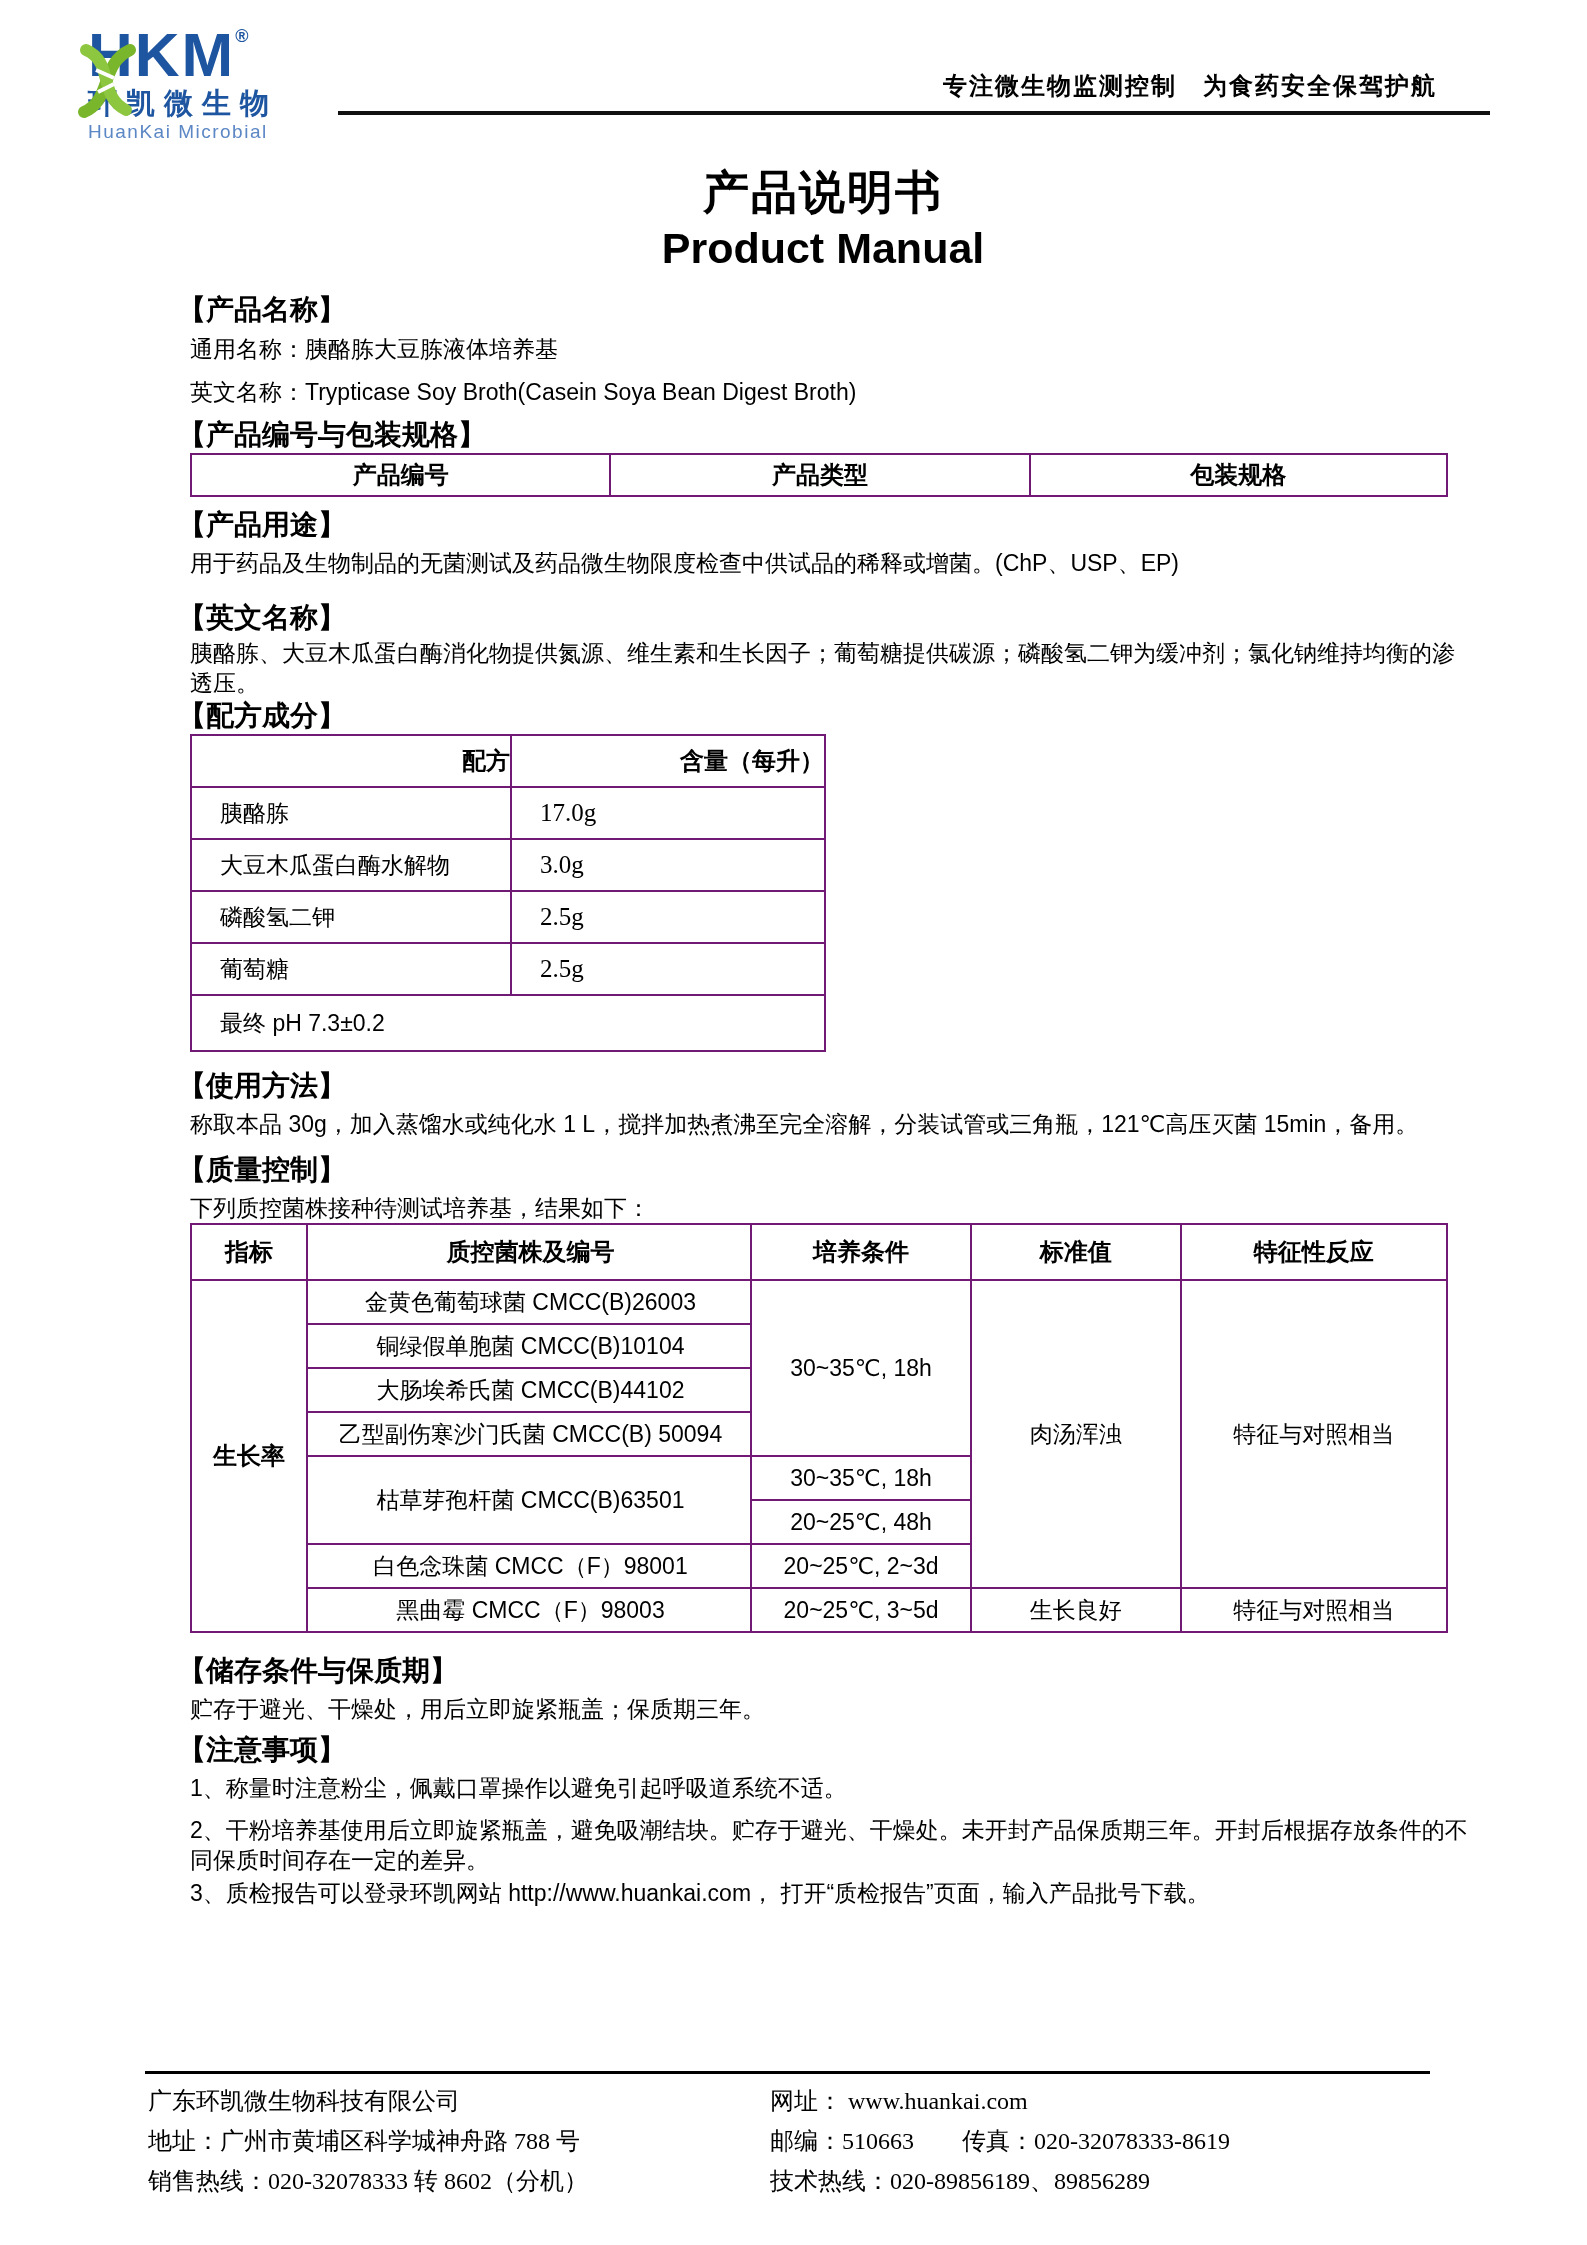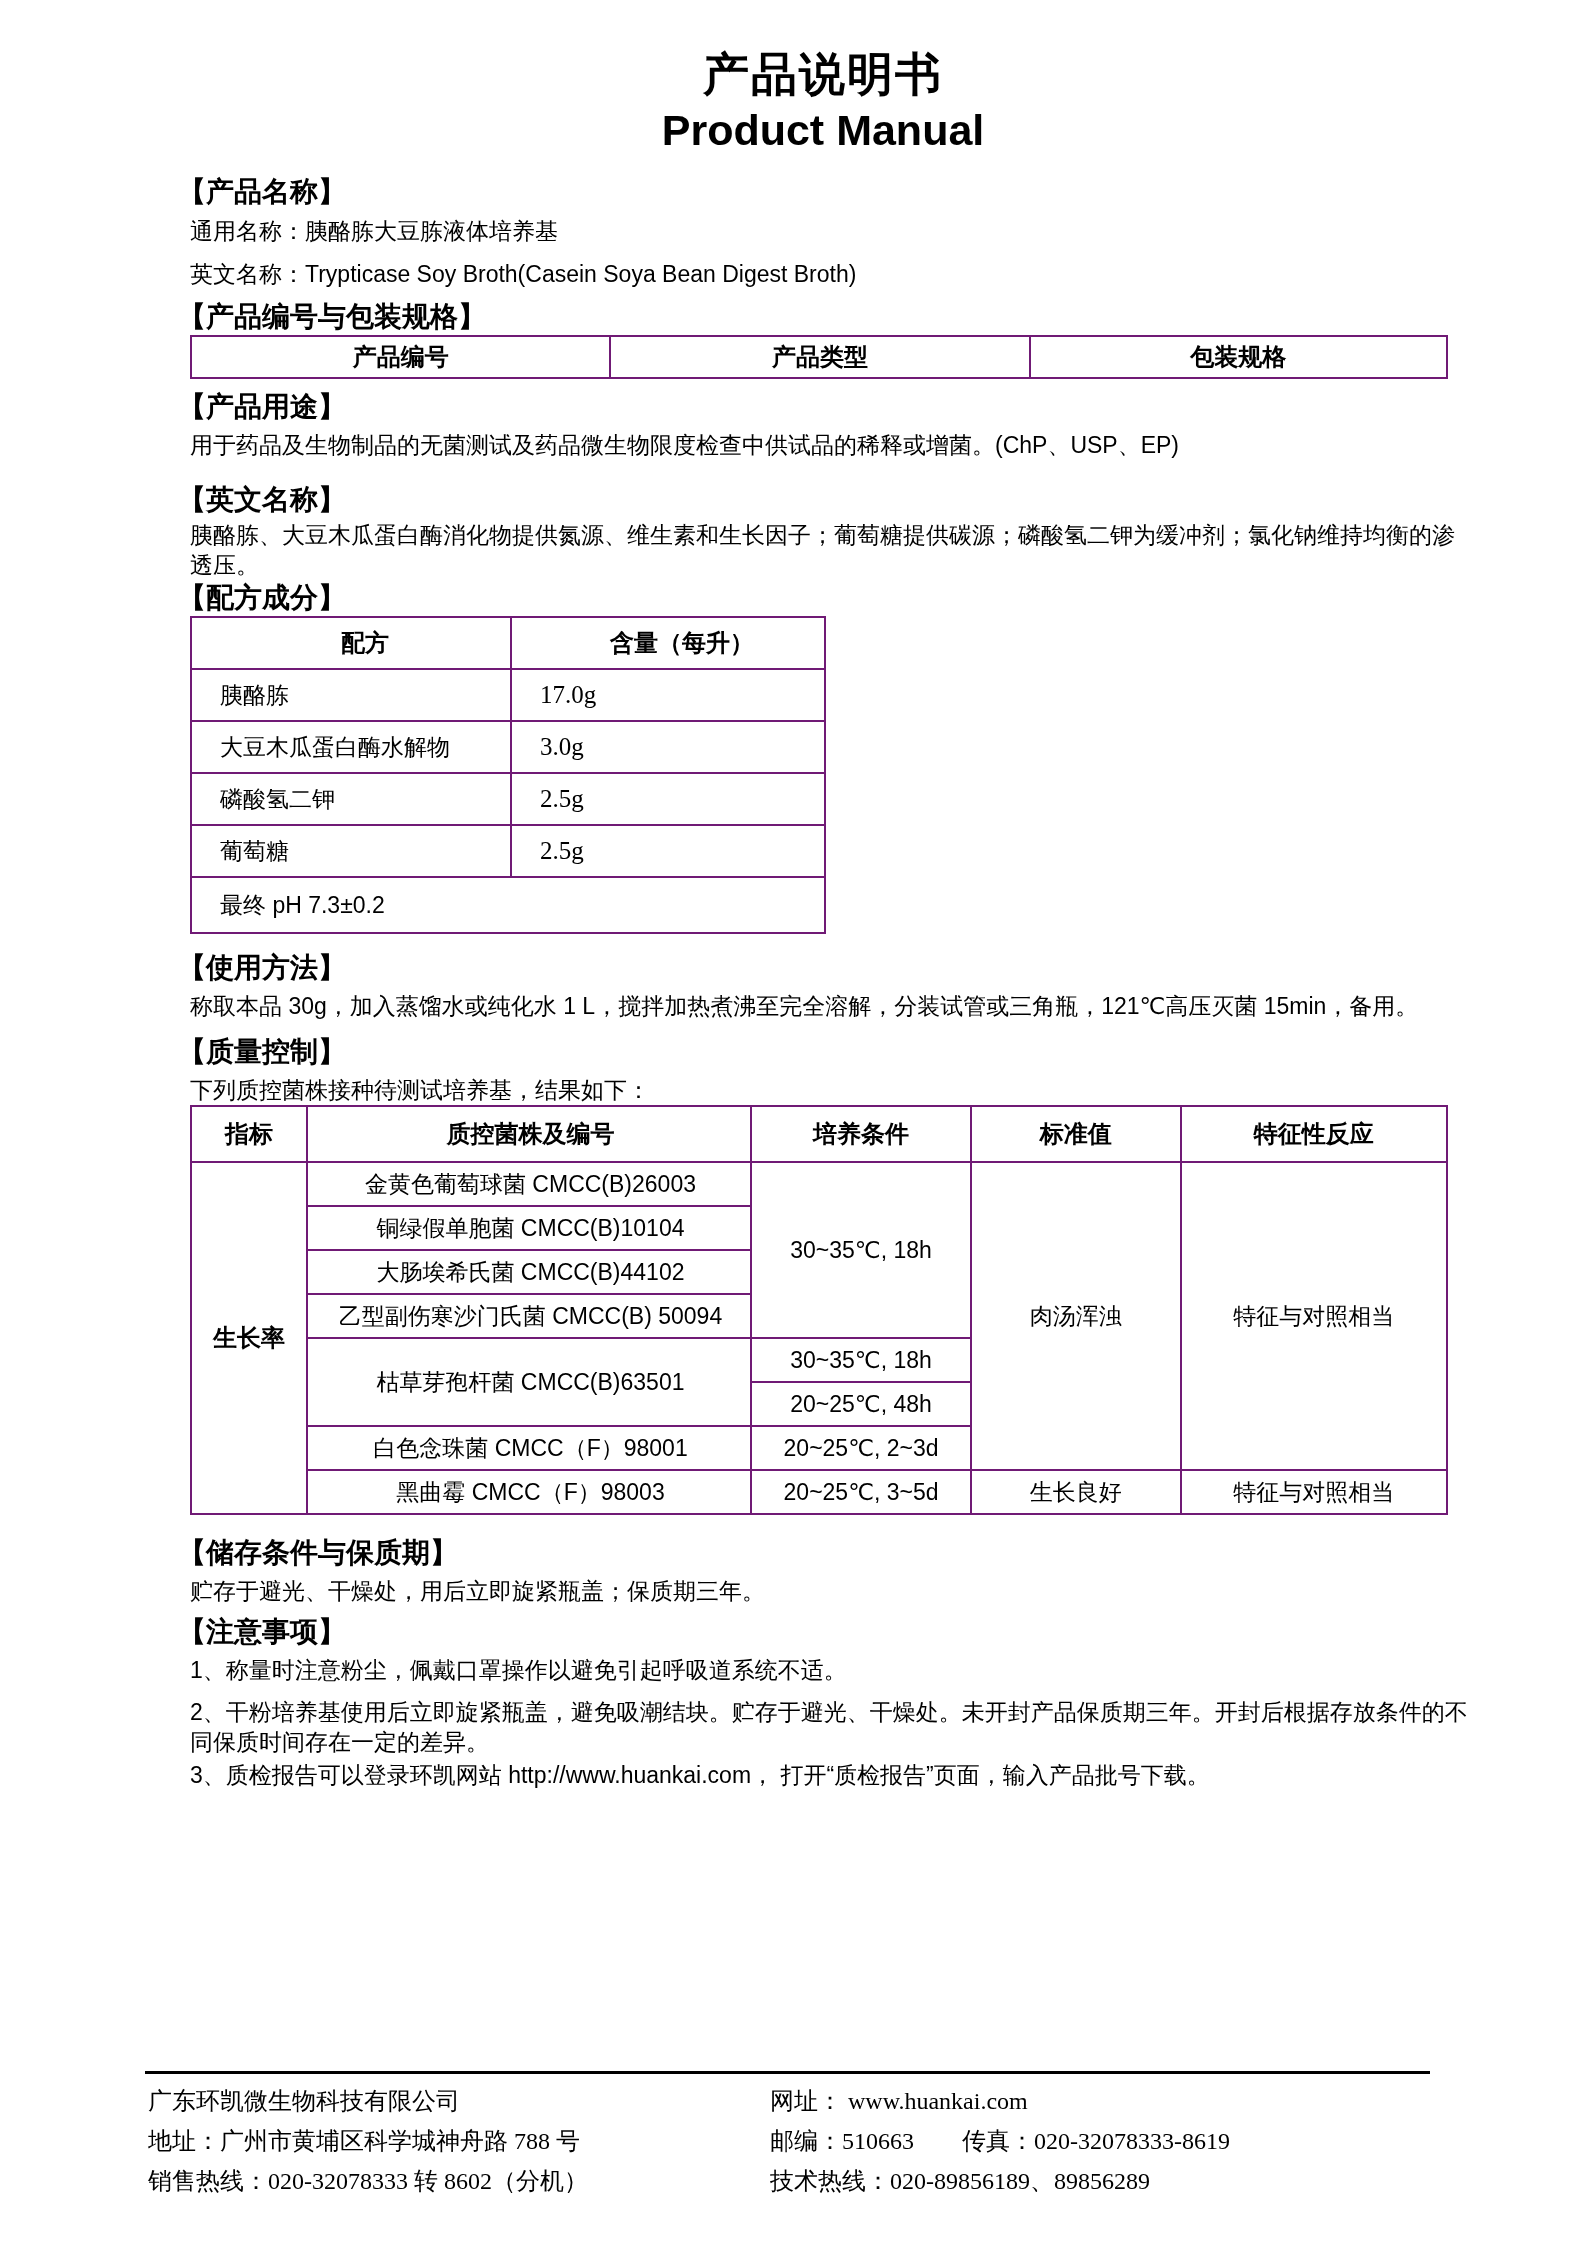--- a/index.html
+++ b/index.html
@@ -46,21 +46,21 @@
   .p-note3   { margin-top:3px; }
   
   table { border-collapse:collapse; margin-left:12px; }
   th,td { border:2px solid #701a75; font-size:23px; }
   th { font-weight:bold; font-size:24px; }
   .t-package { width:1258px; }
   .t-package th { height:42px; text-align:center; }
   .t-package td { height:44px; text-align:center; }
   .t-package .c1 { width:420px; } .t-package .c2 { width:420px; } .t-package .c3 { width:418px; }
   .t-formula { width:636px; }
-  .t-formula th { height:52px; text-align:center; padding-left:28px; }
+  .t-formula th { height:52px; text-align:right; padding-left:28px; }
   .t-formula td { height:52px; text-align:left; padding-left:28px; }
   .t-formula .fc1 { width:320px; }
   .t-formula td.val { font-family:"Liberation Serif","DejaVu Serif",serif; font-size:25px; }
   .t-formula td.ph  { height:56px; }
   .t-qc { width:1258px; }
   .t-qc th { height:56px; text-align:center; }
   .t-qc th.left, .t-qc td.strain { text-align:center; padding-left:3px; }
   .t-qc td { height:44px; text-align:center; }
   .t-qc .qc1 { width:116px; } .t-qc .qc2 { width:445px; } .t-qc .qc3 { width:220px; }
   .t-qc .qc4 { width:210px; } .t-qc .qc5 { width:267px; }
@@ -70,20 +70,36 @@
   .footer { position:absolute; left:148px; top:2081px; width:1290px; display:flex;
             font-family:"Liberation Serif","DejaVu Serif",serif; font-size:24px; line-height:40px; }
   .f-left { width:622px; }
   .f-right { flex:1; }
 </style>
 </head>
 <body>
 
 <div class="page">
 
+  <header class="header">
+    <div class="logo">
+      <div class="logo-mark">
+        <svg class="logo-helix" width="120" height="92" viewBox="0 0 120 92">
+          <path d="M10,82 C38,70 26,34 56,20" stroke="#7ab62c" stroke-width="12" fill="none" stroke-linecap="round"></path>
+          <path d="M52,80 C24,66 40,32 12,20" stroke="#8dc63f" stroke-width="12" fill="none" stroke-linecap="round"></path>
+          <path d="M24,62 L40,54 M22,40 L40,48" stroke="#ffffff" stroke-width="4" fill="none"></path>
+        </svg>
+        <span class="logo-text">HKM</span><span class="logo-reg">®</span>
+      </div>
+      <div class="logo-cn">环凯微生物</div>
+      <div class="logo-en">HuanKai Microbial</div>
+    </div>
+    <div class="slogan">专注微生物监测控制　为食药安全保驾护航</div>
+    <div class="header-rule"></div>
+  </header>
 
   <main class="content">
 
     <h1 class="title-cn">产品说明书</h1>
     <h1 class="title-en">Product Manual</h1>
 
     <h2 class="sec h-name">【产品名称】</h2>
     <p class="body p-generic">通用名称：胰酪胨大豆胨液体培养基</p>
     <p class="body p-english">英文名称：Trypticase Soy Broth(Casein Soya Bean Digest Broth)</p>
 

